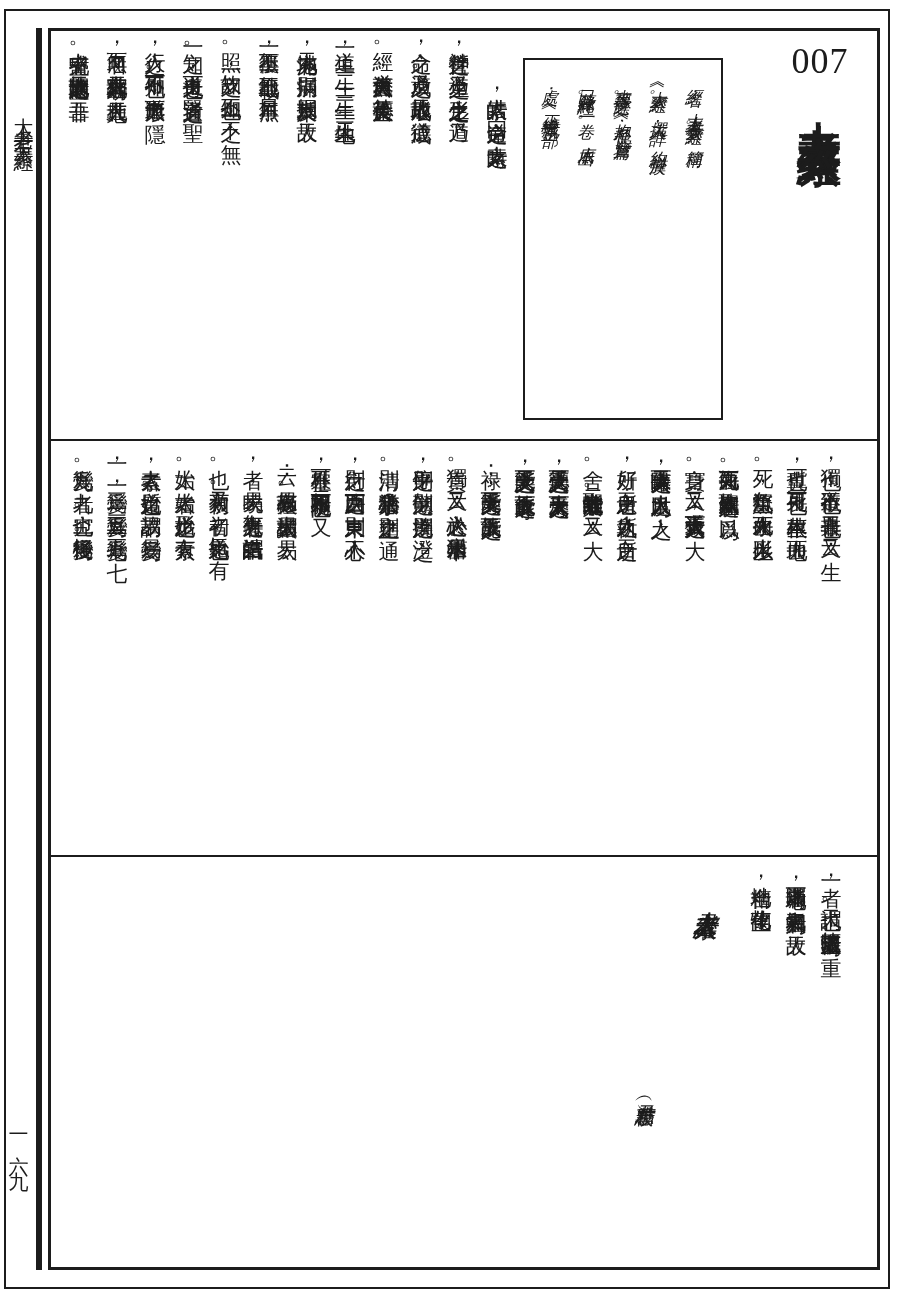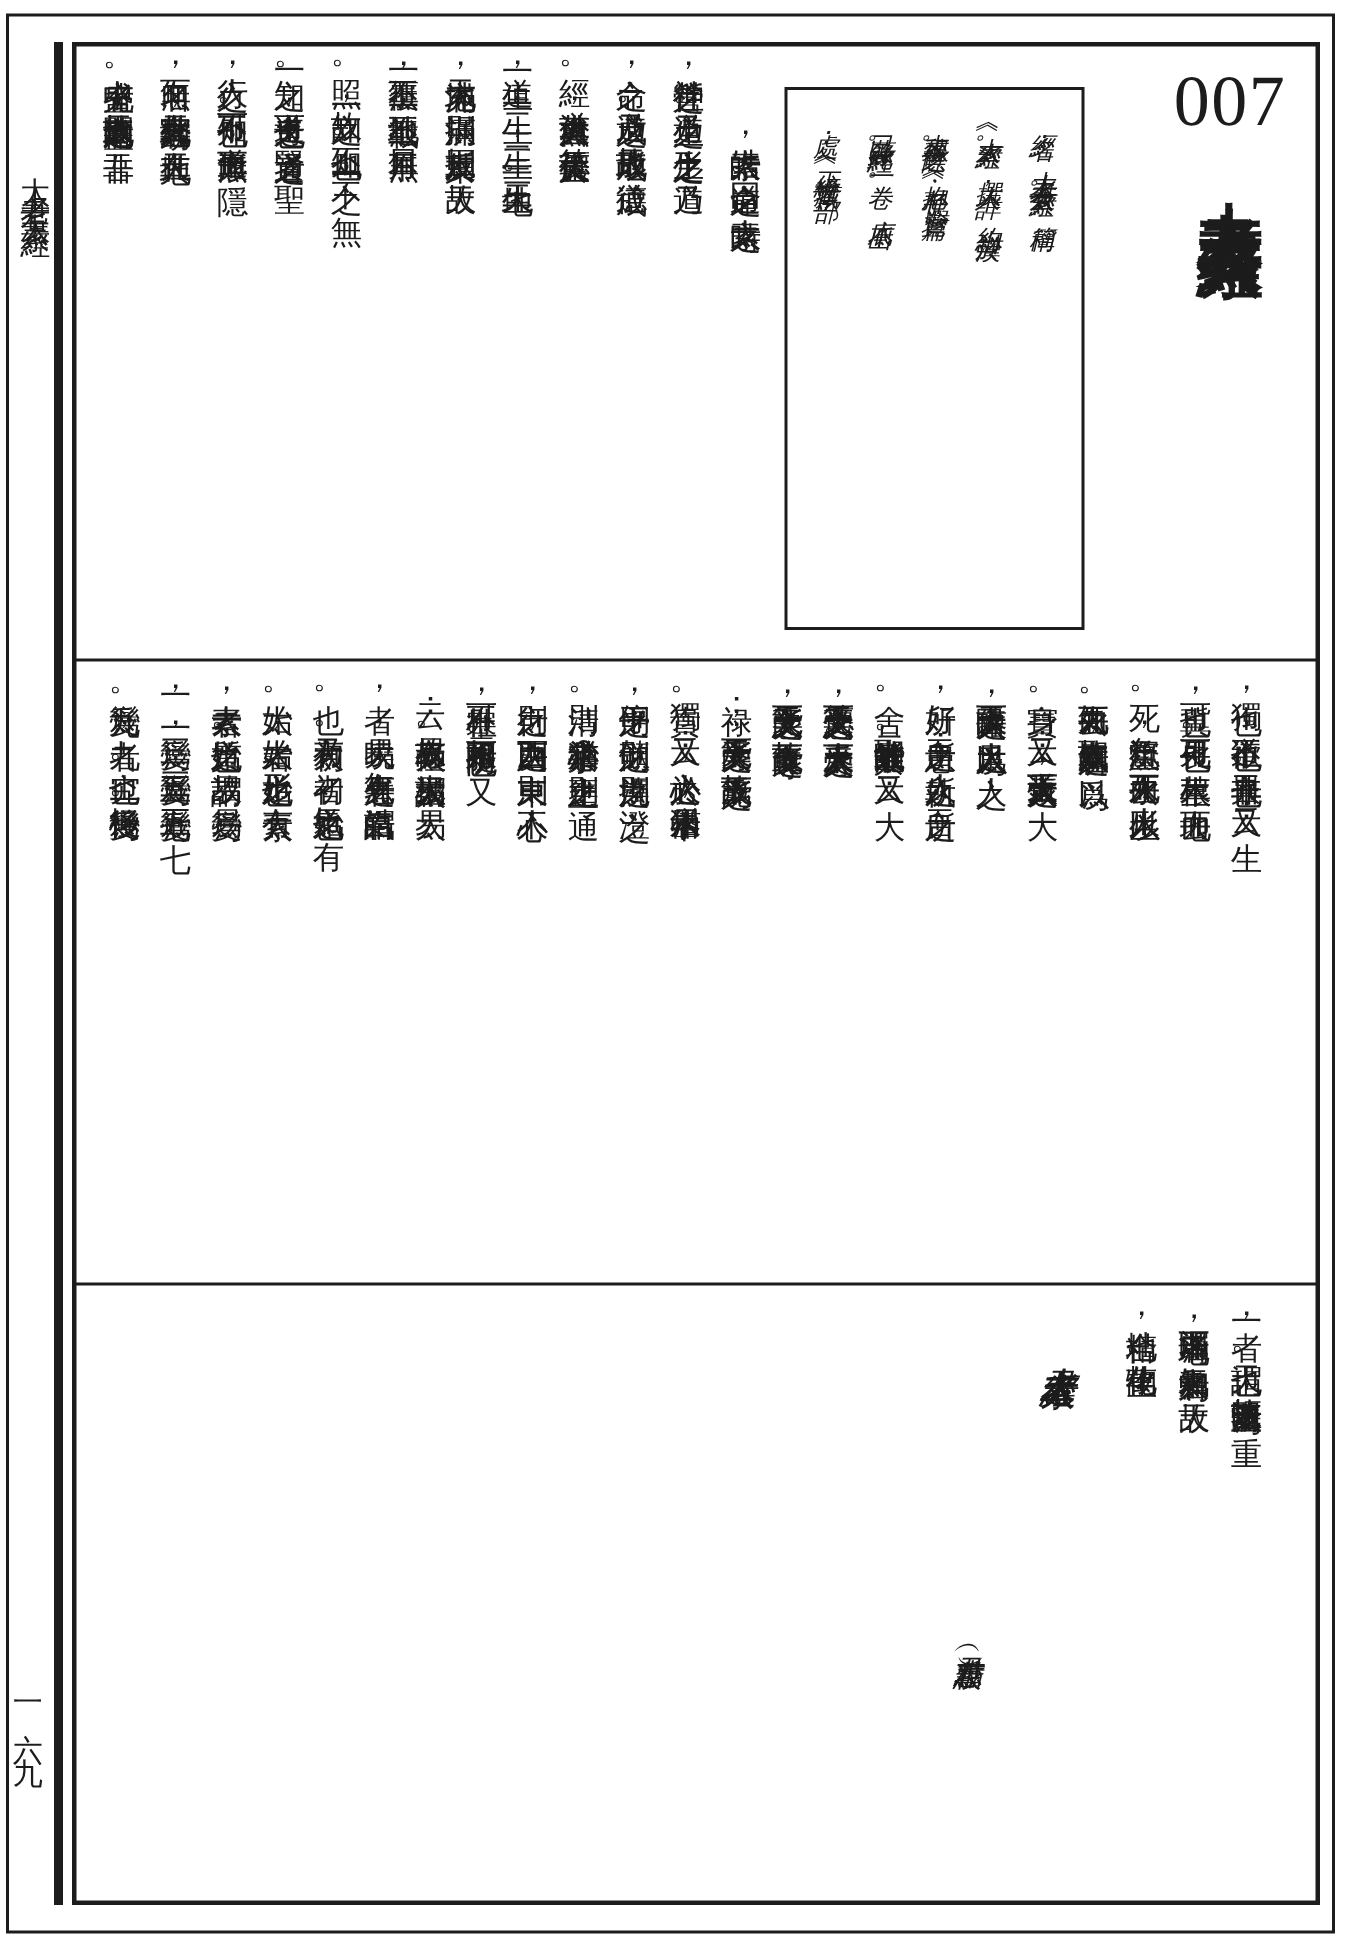--- a/index.html
+++ b/index.html
@@ -14,21 +14,21 @@
   .scan-edge{left:4px;top:9px;width:886px;height:1280px;border:2px solid var(--ink);box-sizing:border-box;}
   
   .spine{left:36px;top:28px;width:6px;height:1242px;background:var(--ink);}
   .frame{left:48px;top:28px;width:832px;height:1242px;border:3px solid var(--ink);box-sizing:border-box;}
   .divider{left:50px;width:828px;height:2px;background:var(--ink);}
   .divider.d1{top:439px;}
   .divider.d2{top:855px;}
 
   
   .header{left:772px;top:40px;width:96px;display:flex;flex-direction:column;align-items:center;}
-  .serial{font-size:48px;letter-spacing:1px;font-family:"Liberation Serif","DejaVu Serif",serif;}
+  .serial{font-size:36px;letter-spacing:1px;font-family:"Liberation Serif","DejaVu Serif",serif;}
   .main-title{writing-mode:vertical-rl;font-size:44px;font-weight:bold;letter-spacing:4px;margin-top:4px;}
 
   
   .abstract{
     left:523px;top:58px;width:200px;height:362px;border:2px solid var(--ink);box-sizing:border-box;
     writing-mode:vertical-rl;padding:16px 9px;font-size:17px;font-style:italic;
     letter-spacing:2.5px;line-height:36px;
   }
 
   

